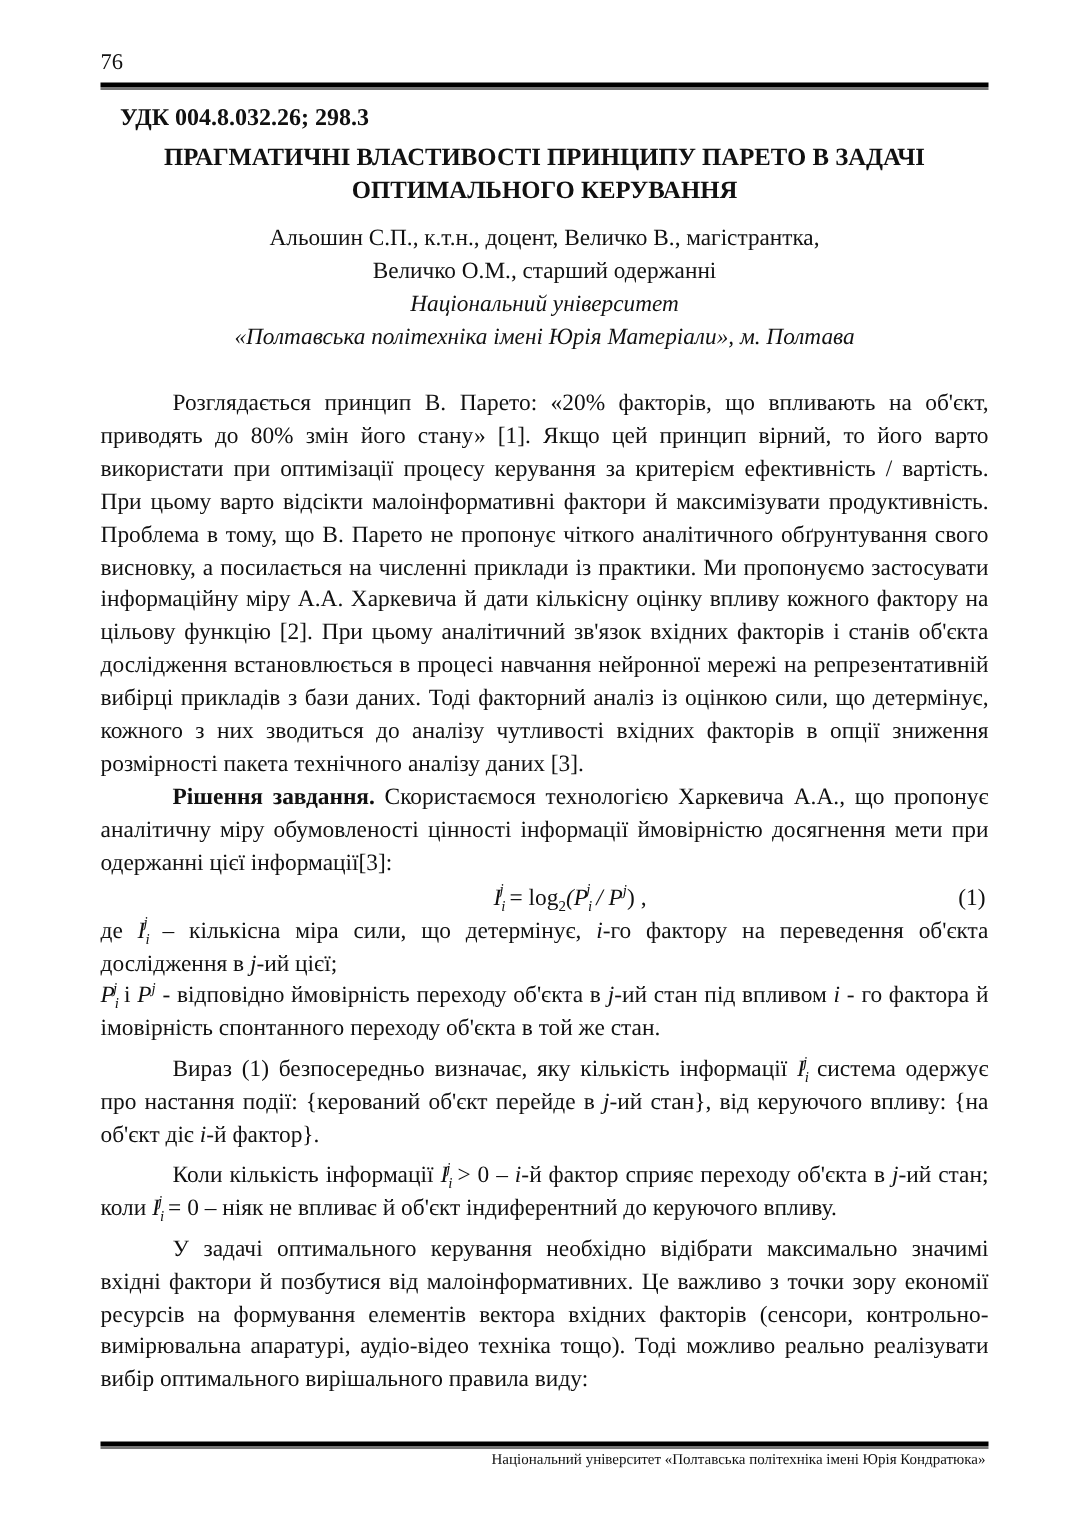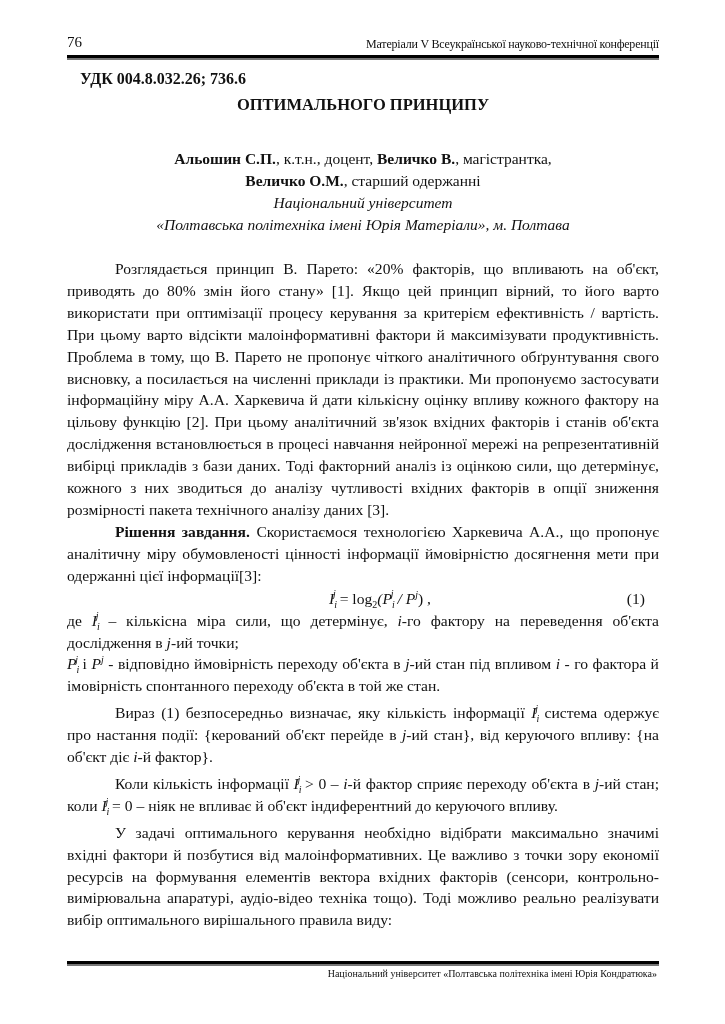--- a/index.html
+++ b/index.html
@@ -11,50 +11,50 @@
   .rule { position: absolute; left: 67px; width: 592px; }
   .rule .thick { height: 3px; background: #000; }
   .rule .thin { height: 2px; background: #777; }
   .rule-top { top: 55px; }
   .rule-bottom { top: 961px; }
   .udc { position: absolute; left: 80px; top: 70px; font-size: 16px; font-weight: bold; }
   .title { position: absolute; left: 67px; width: 592px; top: 94px; text-align: center;
            font-size: 16.5px; font-weight: bold; line-height: 22px; }
   .authors { position: absolute; left: 67px; width: 592px; top: 148px; text-align: center;
              font-size: 15.5px; line-height: 22px; }
-  .authors b { font-weight: bold; }
+  .authors b { font-weight: normal; }
   .authors .it { font-style: italic; }
   .body { position: absolute; left: 67px; width: 592px; top: 258px; font-size: 15.6px; line-height: 21.9px; }
   .para { text-align: justify; text-indent: 48px; margin: 0; }
   .para.noindent { text-indent: 0; }
-  .formula { position: relative; height: 22px; margin: 1px 12px 0 0; }
+  .formula { position: relative; height: 22px; margin: 1px 0 0 0; }
   .formula .expr { position: absolute; left: 262px; top: 0; font-style: italic; font-family: "Liberation Serif", serif; }
   .formula .num { position: absolute; right: 2px; top: 0; }
   .m { font-style: italic; }
   sub, sup { font-size: 10px; line-height: 0; }
   .gap { height: 5px; }
   .footer { position: absolute; left: 67px; width: 590px; top: 968px; text-align: right; font-size: 10px; }
   .bold { font-weight: bold; }
 </style>
 </head>
 <body>
 
 <div class="page-header">
   <span class="page-num">76</span>
-  <span class="running-head">Матеріали V Всеукраїнської науково-технічної конференції</span>
 </div>
 <div class="rule rule-top">
   <div class="thick"></div>
     <div class="thin"></div>
 </div>
 
-<div class="udc">УДК 004.8.032.26; 736.6</div>
+<div class="udc">УДК 004.8.032.26; 298.3</div>
 
 <div class="title">
-  <div>ОПТИМАЛЬНОГО ПРИНЦИПУ</div>
+  <div>ПРАГМАТИЧНІ ВЛАСТИВОСТІ ПРИНЦИПУ ПАРЕТО В ЗАДАЧІ</div>
+  <div>ОПТИМАЛЬНОГО КЕРУВАННЯ</div>
 </div>
 
 <div class="authors">
   <div>
     <b>Альошин С.П.</b><span>, к.т.н., доцент, </span><b>Величко В.</b><span>, магістрантка,</span>
   </div>
   <div>
     <b>Величко О.М.</b><span>, старший одержанні</span>
   </div>
   <div class="it">Національний університет</div>
@@ -64,21 +64,21 @@
 <div class="body">
   <p class="para">Розглядається принцип В. Парето: «20% факторів, що впливають на об'єкт, приводять до 80% змін його стану» [1]. Якщо цей принцип вірний, то його варто використати при оптимізації процесу керування за критерієм ефективність / вартість. При цьому варто відсікти малоінформативні фактори й максимізувати продуктивність. Проблема в тому, що В. Парето не пропонує чіткого аналітичного обґрунтування свого висновку, а посилається на численні приклади із практики. Ми пропонуємо застосувати інформаційну міру А.А. Харкевича й дати кількісну оцінку впливу кожного фактору на цільову функцію [2]. При цьому аналітичний зв'язок вхідних факторів і станів об'єкта дослідження встановлюється в процесі навчання нейронної мережі на репрезентативній вибірці прикладів з бази даних. Тоді факторний аналіз із оцінкою сили, що детермінує, кожного з них зводиться до аналізу чутливості вхідних факторів в  опції зниження розмірності пакета технічного аналізу даних [3].</p>
 
   <p class="para"><span class="bold">Рішення завдання.</span><span> Скористаємося технологією Харкевича А.А., що пропонує аналітичну міру обумовленості цінності інформації ймовірністю досягнення мети при одержанні цієї інформації[3]:</span></p>
 
   <div class="formula">
     <span class="expr"><span>I</span><sub>i</sub><sup style="margin-left:-4px">j</sup><span style="font-style:normal"> = log</span><sub style="font-style:normal">2</sub><span>(P</span><sub>i</sub><sup style="margin-left:-4px">j</sup><span> / P</span><sup>j</sup><span style="font-style:normal">) ,</span></span>
     <span class="num">(1)</span>
   </div>
 
-  <p class="para noindent"><span>де </span><span class="m">I<sub>i</sub><sup style="margin-left:-4px">j</sup></span><span>  –  кількісна міра сили, що детермінує, </span><span class="m">i</span><span>-го  фактору на переведення об'єкта дослідження в </span><span class="m">j</span><span>-ий точки;</span></p>
+  <p class="para noindent"><span>де </span><span class="m">I<sub>i</sub><sup style="margin-left:-4px">j</sup></span><span>  –  кількісна міра сили, що детермінує, </span><span class="m">i</span><span>-го  фактору на переведення об'єкта дослідження в </span><span class="m">j</span><span>-ий цієї;</span></p>
 
   <p class="para noindent"><span class="m">P<sub>i</sub><sup style="margin-left:-4px">j</sup></span><span> і </span><span class="m">P<sup>j</sup></span><span> - відповідно ймовірність переходу об'єкта в </span><span class="m">j</span><span>-ий стан під впливом </span><span class="m">i</span><span> - го фактора й імовірність спонтанного переходу об'єкта в той же стан.</span></p>
 
   <div class="gap"></div>
   <p class="para"><span>Вираз (1) безпосередньо визначає, яку кількість інформації </span><span class="m">I<sub>i</sub><sup style="margin-left:-4px">j</sup></span><span>  система одержує про настання події: {керований об'єкт перейде в </span><span class="m">j</span><span>-ий стан}, від керуючого впливу: {на об'єкт діє </span><span class="m">i</span><span>-й фактор}.</span></p>
 
   <div class="gap"></div>
   <p class="para"><span>Коли кількість інформації </span><span class="m">I<sub>i</sub><sup style="margin-left:-4px">j</sup></span><span> &gt; 0</span><span> – </span><span class="m">i</span><span>-й фактор сприяє переходу об'єкта в </span><span class="m">j</span><span>-ий стан;  коли </span><span class="m">I<sub>i</sub><sup style="margin-left:-4px">j</sup></span><span> = 0</span><span> – ніяк не впливає й об'єкт індиферентний до керуючого впливу.</span></p>
 
   <div class="gap"></div>

